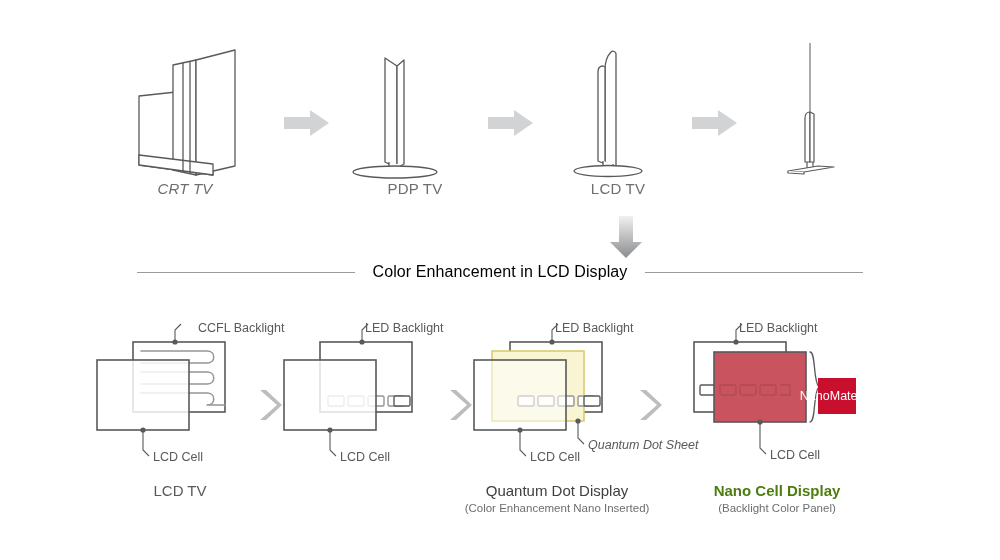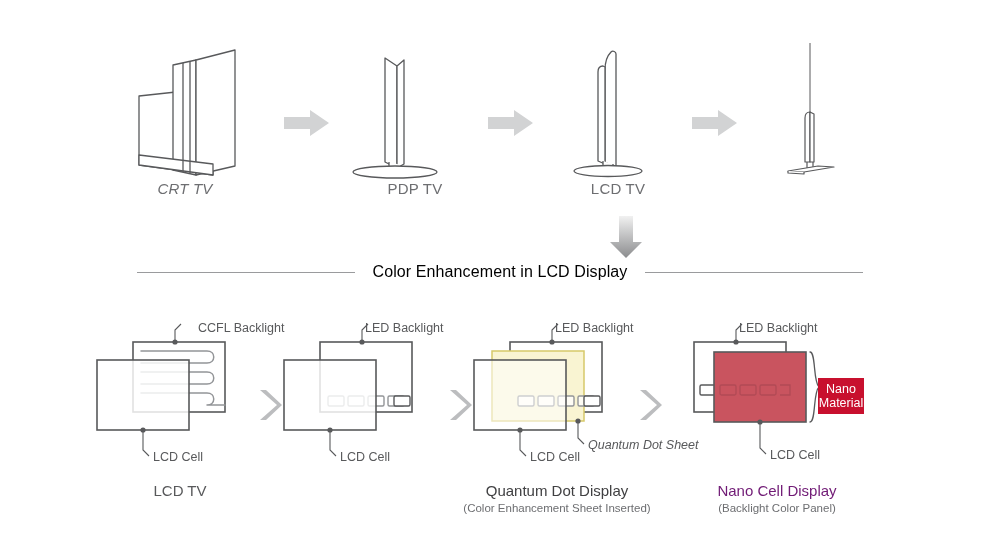--- a/index.html
+++ b/index.html
@@ -329,21 +329,21 @@
         <path d="M126,99 L126,116 L132,122"></path>
       </g>
       <circle cx="126" cy="99" r="2.6" fill="#58595b"></circle>
     </svg>
 
     <div class="abs" style="left:103px; top:-1px; font-size:12.5px; color:#58595b; white-space:nowrap;">LED Backlight</div>
     <div class="abs" style="left:78px; top:128px; font-size:12.5px; color:#58595b; white-space:nowrap;">LCD Cell</div>
     <div class="abs" style="left:136px; top:116px; font-size:12.5px; color:#58595b; white-space:nowrap;font-style:italic;">Quantum Dot Sheet</div>
 
     <div class="panel-title" style="font-weight:normal; color:#404042;">Quantum Dot Display</div>
-    <div class="panel-sub">(Color Enhancement Sheet Inserted)</div>
+    <div class="panel-sub">(Color Enhancement Nano Inserted)</div>
   </div>
 
   <svg class="chev" style="left:636px;" viewBox="0 0 26 34">
     <path d="M4,2 L21,17 L4,32 L10,32 L26,17 L10,2 Z" fill="#bcbdbf"></path>
   </svg>
 
   <div class="panel" style="left:672px;">
     <svg class="panel-art" viewBox="0 0 210 150">
 
       <rect x="22" y="20" width="92" height="70" fill="#ffffff" stroke="#58595b" stroke-width="1.6"></rect>
@@ -371,22 +371,22 @@
 
       <g stroke="#58595b" stroke-width="1.1" fill="none">
         <path d="M88,100 L88,126 L94,132"></path>
       </g>
       <circle cx="88" cy="100" r="2.6" fill="#58595b"></circle>
     </svg>
 
     <div class="abs" style="left:67px; top:-1px; font-size:12.5px; color:#58595b; white-space:nowrap;">LED Backlight</div>
     <div class="abs" style="left:98px; top:126px; font-size:12.5px; color:#58595b; white-space:nowrap;">LCD Cell</div>
 
-    <div class="abs" style="left:146px; top:56px; width:46px; height:36px; background:#c8102e; display:flex; flex-direction:column; align-items:center; justify-content:center; line-height:1.15;">
+    <div class="abs" style="left:146px; top:56px; width:38px; height:36px; background:#c8102e; display:flex; align-items:center; justify-content:center; line-height:1.15;">
       <span style="color:#ffffff; font-size:12.5px;">Nano</span>
       <span style="color:#ffffff; font-size:12.5px;">Material</span>
     </div>
 
-    <div class="panel-title" style="font-weight:normal; color:#701a75;">Nano Cell Display</div>
+    <div class="panel-title" style="font-weight:bold; color:#4d7c0f;">Nano Cell Display</div>
     <div class="panel-sub">(Backlight Color Panel)</div>
   </div>
 
 </div>
 
 </body></html>

